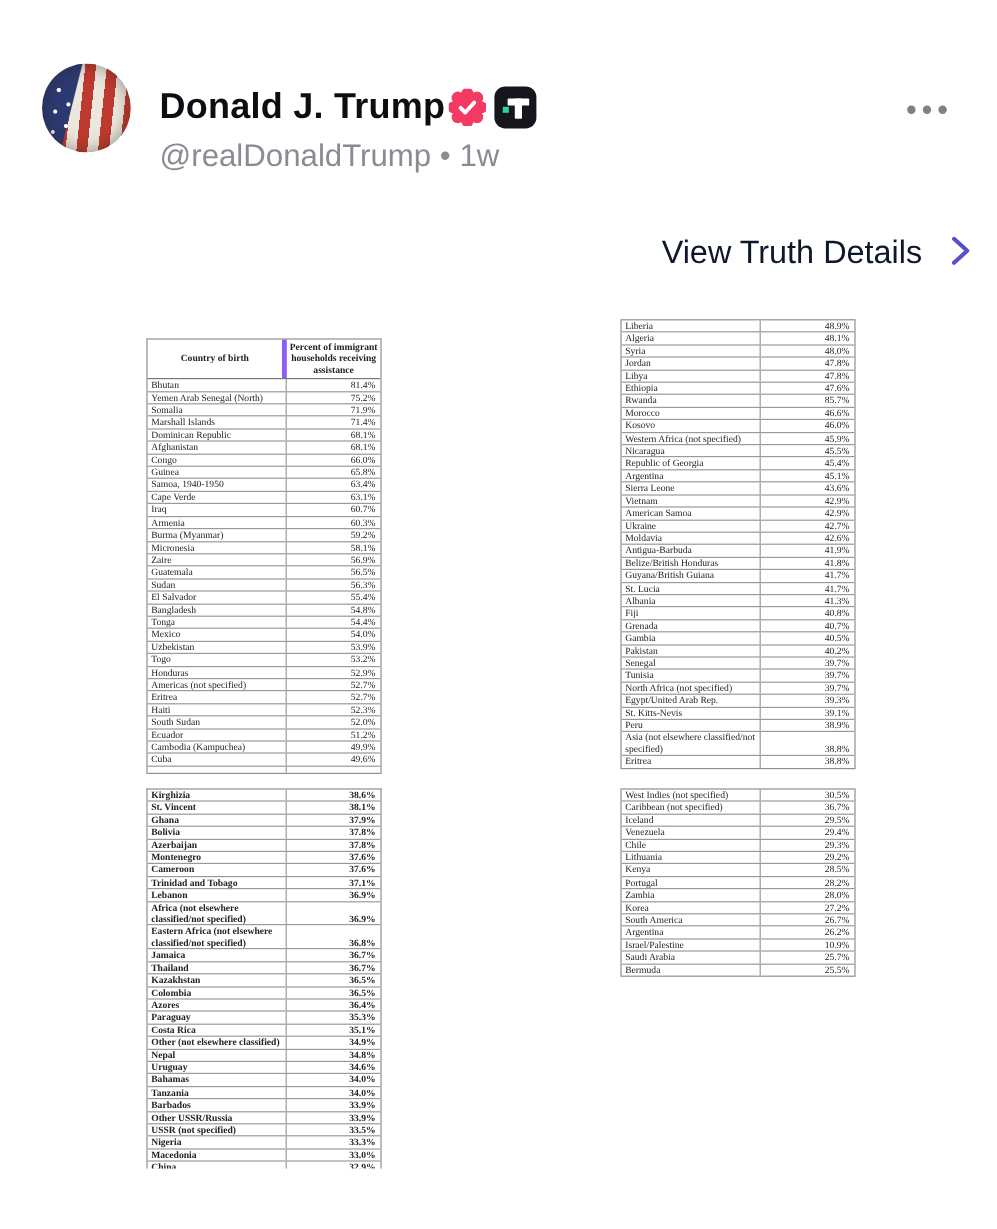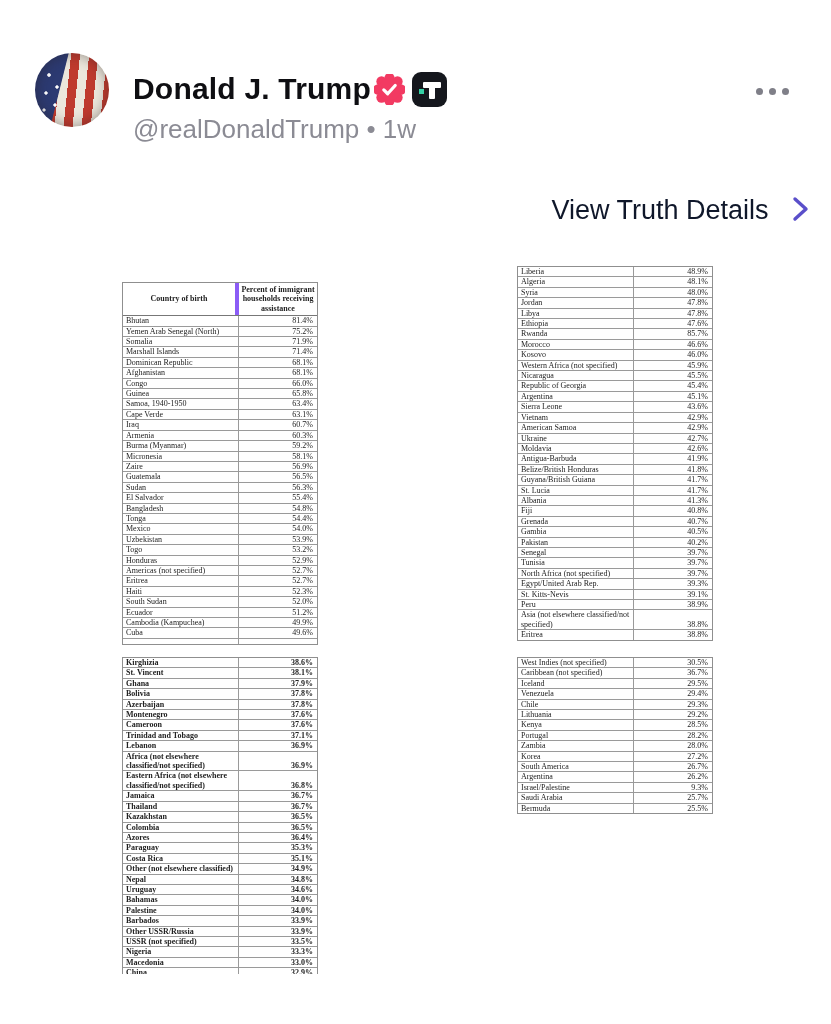--- a/index.html
+++ b/index.html
@@ -460,21 +460,21 @@
       </div>
       <div class="tr">
         <div class="td td-name">Uruguay</div>
         <div class="td td-val">34.6%</div>
       </div>
       <div class="tr">
         <div class="td td-name">Bahamas</div>
         <div class="td td-val">34.0%</div>
       </div>
       <div class="tr">
-        <div class="td td-name">Palestine</div>
+        <div class="td td-name">Tanzania</div>
         <div class="td td-val">34.0%</div>
       </div>
       <div class="tr">
         <div class="td td-name">Barbados</div>
         <div class="td td-val">33.9%</div>
       </div>
       <div class="tr">
         <div class="td td-name">Other USSR/Russia</div>
         <div class="td td-val">33.9%</div>
       </div>
@@ -560,21 +560,21 @@
       <div class="tr">
         <div class="td td-name">South America</div>
         <div class="td td-val">26.7%</div>
       </div>
       <div class="tr">
         <div class="td td-name">Argentina</div>
         <div class="td td-val">26.2%</div>
       </div>
       <div class="tr">
         <div class="td td-name">Israel/Palestine</div>
-        <div class="td td-val">9.3%</div>
+        <div class="td td-val">10.9%</div>
       </div>
       <div class="tr">
         <div class="td td-name">Saudi Arabia</div>
         <div class="td td-val">25.7%</div>
       </div>
       <div class="tr">
         <div class="td td-name">Bermuda</div>
         <div class="td td-val">25.5%</div>
       </div>
     </div>

